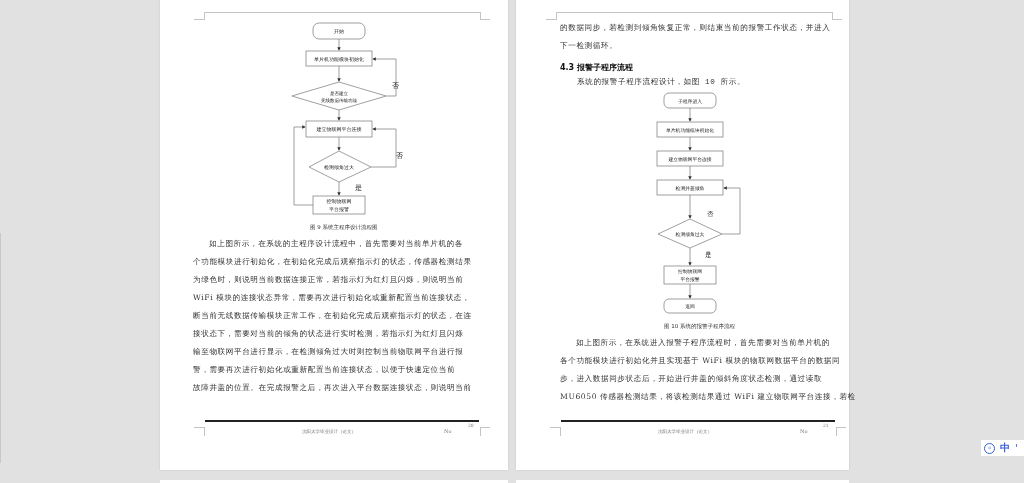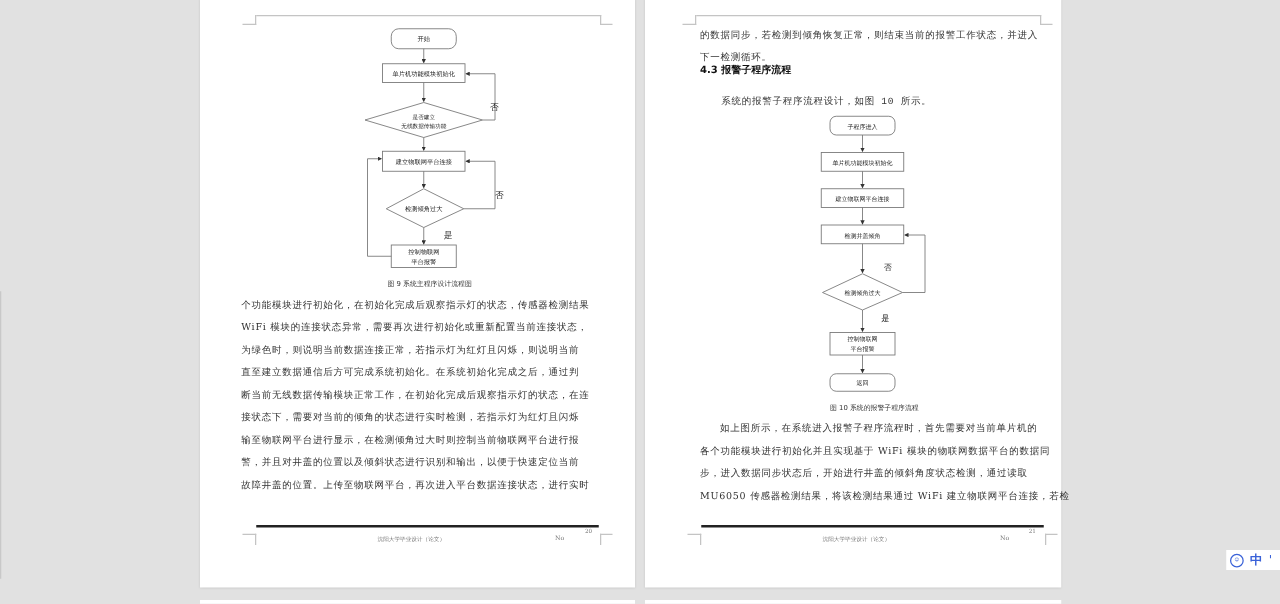--- a/index.html
+++ b/index.html
@@ -84,29 +84,29 @@
     </g>
     <g font-size="7" fill="#222">
       <text x="232" y="90">否</text>
       <text x="236" y="160">否</text>
       <text x="195" y="192">是</text>
     </g>
   </svg>
   <div class="caption" style="left:150px; top:226px;">图 9  系统主程序设计流程图</div>
 
   <div class="para" style="left:33px; top:237px;">
+    <span class="line" style="padding-left:16px;">如上图所示，在系统的主程序设计流程中，首先需要对当前单片机的各</span>
     <span class="line">个功能模块进行初始化，在初始化完成后观察指示灯的状态，传感器检测结果</span>
+    <span class="line">为绿色时，则说明当前数据连接正常，若指示灯为红灯且闪烁，则说明当前</span>
     <span class="line">WiFi 模块的连接状态异常，需要再次进行初始化或重新配置当前连接状态，</span>
-    <span class="line">为绿色时，则说明当前数据连接正常，若指示灯为红灯且闪烁，则说明当前</span>
-    <span class="line">直至建立数据通信后方可完成系统初始化。在系统初始化完成之后，通过判</span>
     <span class="line">断当前无线数据传输模块正常工作，在初始化完成后观察指示灯的状态，在连</span>
     <span class="line">接状态下，需要对当前的倾角的状态进行实时检测，若指示灯为红灯且闪烁</span>
     <span class="line">输至物联网平台进行显示，在检测倾角过大时则控制当前物联网平台进行报</span>
-    <span class="line">警，并且对井盖的位置以及倾斜状态进行识别和输出，以便于快速定位当前</span>
-    <span class="line">故障井盖的位置。上传至物联网平台，再次进入平台数据连接状态，进行实时</span>
+    <span class="line">警，需要再次进行初始化或重新配置当前连接状态，以便于快速定位当前</span>
+    <span class="line">故障井盖的位置。在完成报警之后，再次进入平台数据连接状态，则说明当前</span>
   </div>
 
   <div class="ftr-rule" style="left:45px; top:422px; width:274px;"></div>
   <div class="corner" style="left:34px; top:429px; border-width:1px 1px 0 0; width:11px; height:9px;"></div>
   <div class="corner" style="left:320px; top:429px; border-width:1px 0 0 1px; width:10px; height:9px;"></div>
   <div class="ftr-text" style="left:142px; top:431px;">沈阳大学毕业设计（论文）</div>
   <div class="ftr-no" style="left:284px; top:430px;">No</div>
   <div class="ftr-num" style="left:308px; top:425px;">20</div>
 </div>
 
@@ -114,21 +114,21 @@
   <div class="hdr-line" style="left:41px; top:14px; width:276px;"></div>
   <div class="corner" style="left:31px; top:14px; border-width:0 1px 0 0; height:8px; width:10px;"></div>
   <div class="hdr-line" style="left:30px; top:21px; width:11px;"></div>
   <div class="corner" style="left:316px; top:14px; border-width:0 0 0 1px; height:8px; width:10px;"></div>
   <div class="hdr-line" style="left:316px; top:21px; width:10px;"></div>
 
   <div class="para" style="left:44px; top:21px;">
     <span class="line">的数据同步，若检测到倾角恢复正常，则结束当前的报警工作状态，并进入</span>
     <span class="line">下一检测循环。</span>
   </div>
-  <div class="heading" style="left:44px; top:52px;">4.3 报警子程序流程</div>
+  <div class="heading" style="left:44px; top:64px;">4.3 报警子程序流程</div>
   <div class="para" style="left:61px; top:75px;font-family:Liberation Mono, monospace;">
     <span class="line">系统的报警子程序流程设计，如图 10 所示。</span>
   </div>
 
   <svg style="position:absolute; left:0; top:0;" width="333" height="340" viewBox="0 0 333 340">
     <defs>
       <marker id="arr2" markerWidth="5" markerHeight="5" refX="4" refY="2.5" orient="auto">
         <path d="M0,0 L5,2.5 L0,5 z" fill="#333"></path>
       </marker>
     </defs>

